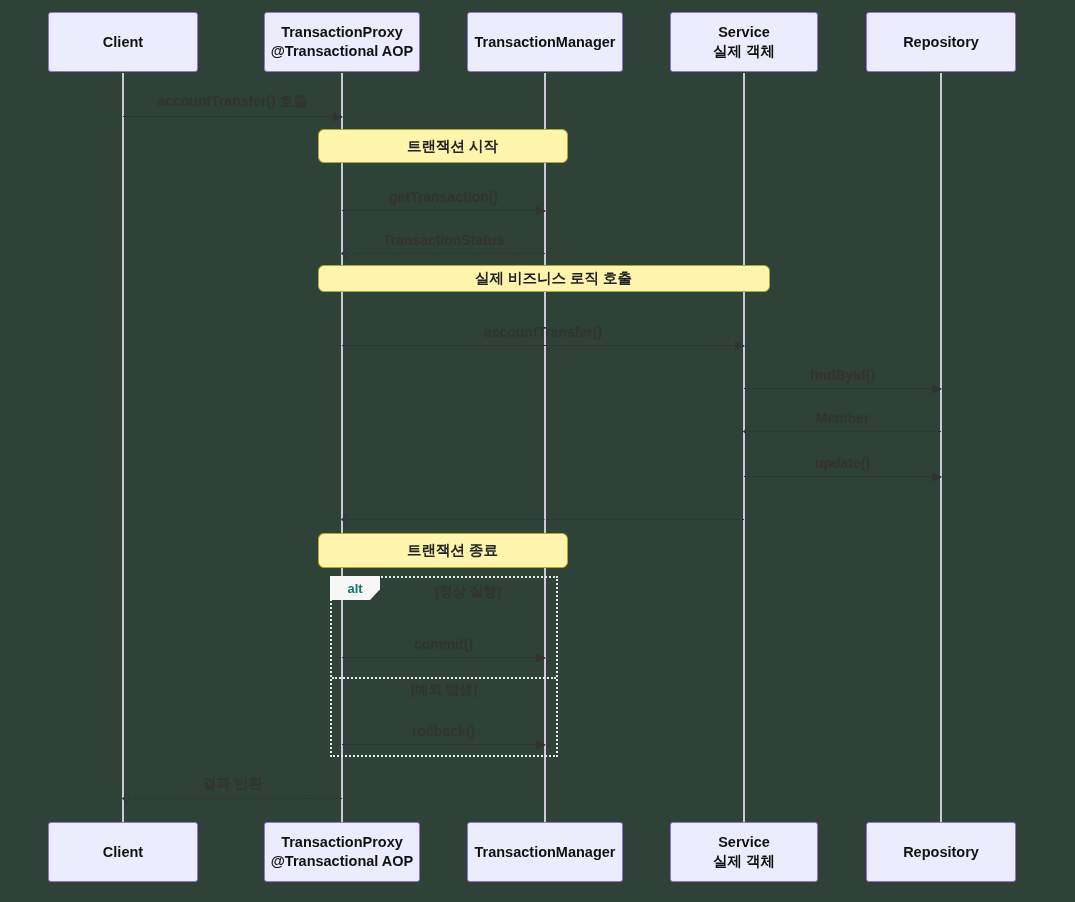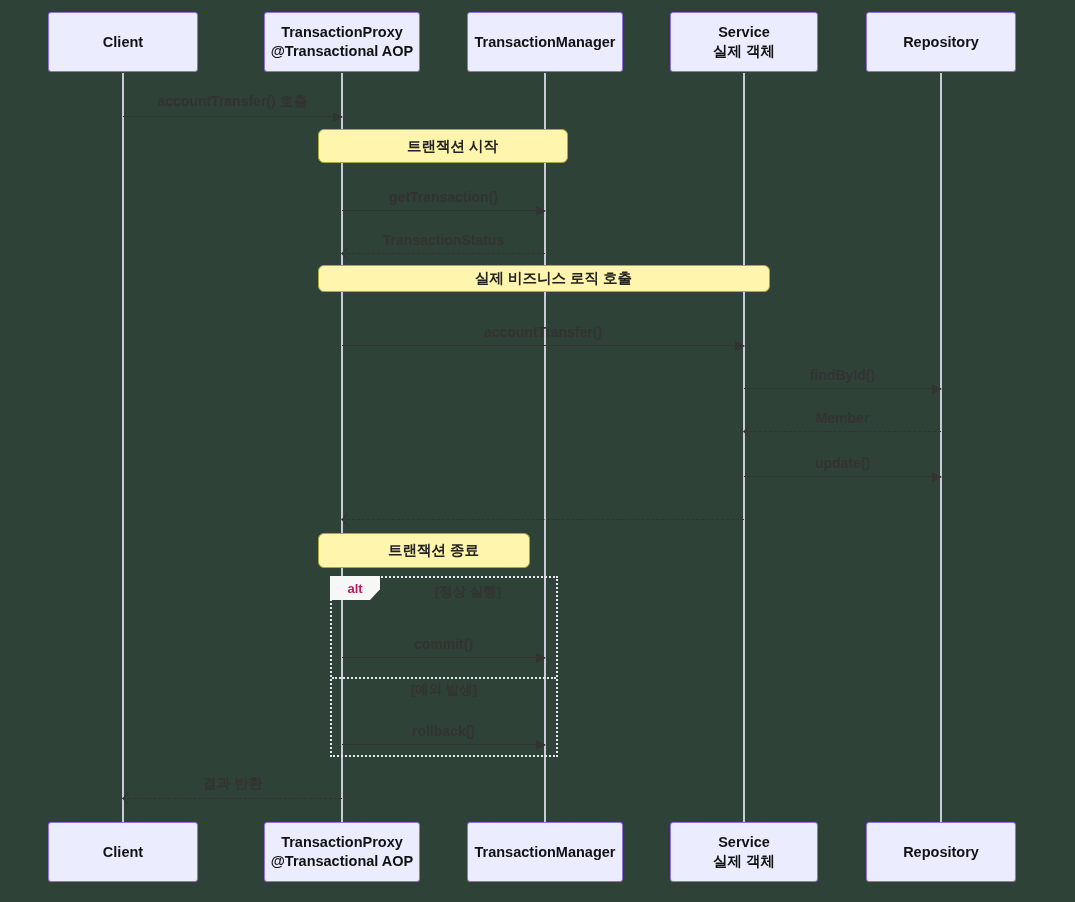--- a/index.html
+++ b/index.html
@@ -43,21 +43,21 @@
     background:var(--note-fill,#fff5ad);border:1px solid var(--note-border,#aaaa33);
     border-radius:6px;display:flex;align-items:center;justify-content:center;
     font-size:14.5px;font-weight:600;color:#222;padding-left:19px;
   }
   .alt-frame{
     position:absolute;left:330px;top:576px;width:228px;height:181px;
     border:2px dotted var(--frame-border,#e9e9f3);box-sizing:border-box;
   }
   .alt-tab{
     position:absolute;left:-2px;top:-2px;width:50px;height:24px;
-    background:#f7f7f7;color:#be185d;font-weight:700;font-size:13px;
+    background:#f7f7f7;color:#0f766e;font-weight:700;font-size:13px;
     display:flex;align-items:center;justify-content:center;
     clip-path:polygon(0 0,100% 0,100% 55%,80% 100%,0 100%);
   }
   .alt-cond{
     position:absolute;left:48px;right:0;top:5px;text-align:center;
     font-size:13.5px;font-weight:700;color:var(--arrow,#333);white-space:nowrap;
   }
   .alt-div{position:absolute;left:0;right:0;top:99px;height:0;border-top:2px dotted var(--frame-border,#e9e9f3);}
   .alt-cond2{
     position:absolute;left:0;right:0;top:103px;text-align:center;
@@ -141,21 +141,21 @@
     <span class="msg-label">update()</span>
     <span class="msg-line"></span>
     <span class="head-r"></span>
   </div>
 
   <div class="msg" style="left:342px;top:494px;width:402px">
     <span class="msg-line dashed"></span>
     <span class="head-l"></span>
   </div>
 
-  <div class="note" style="left:318px;top:533px;width:212px;height:35px">
+  <div class="note" style="left:318px;top:533px;width:250px;height:35px">
     <span>트랜잭션 종료</span>
   </div>
 
   <div class="alt-frame">
     <div class="alt-tab">alt</div>
     <div class="alt-cond">[정상 실행]</div>
     <div class="alt-div"></div>
     <div class="alt-cond2">[예외 발생]</div>
   </div>
 

